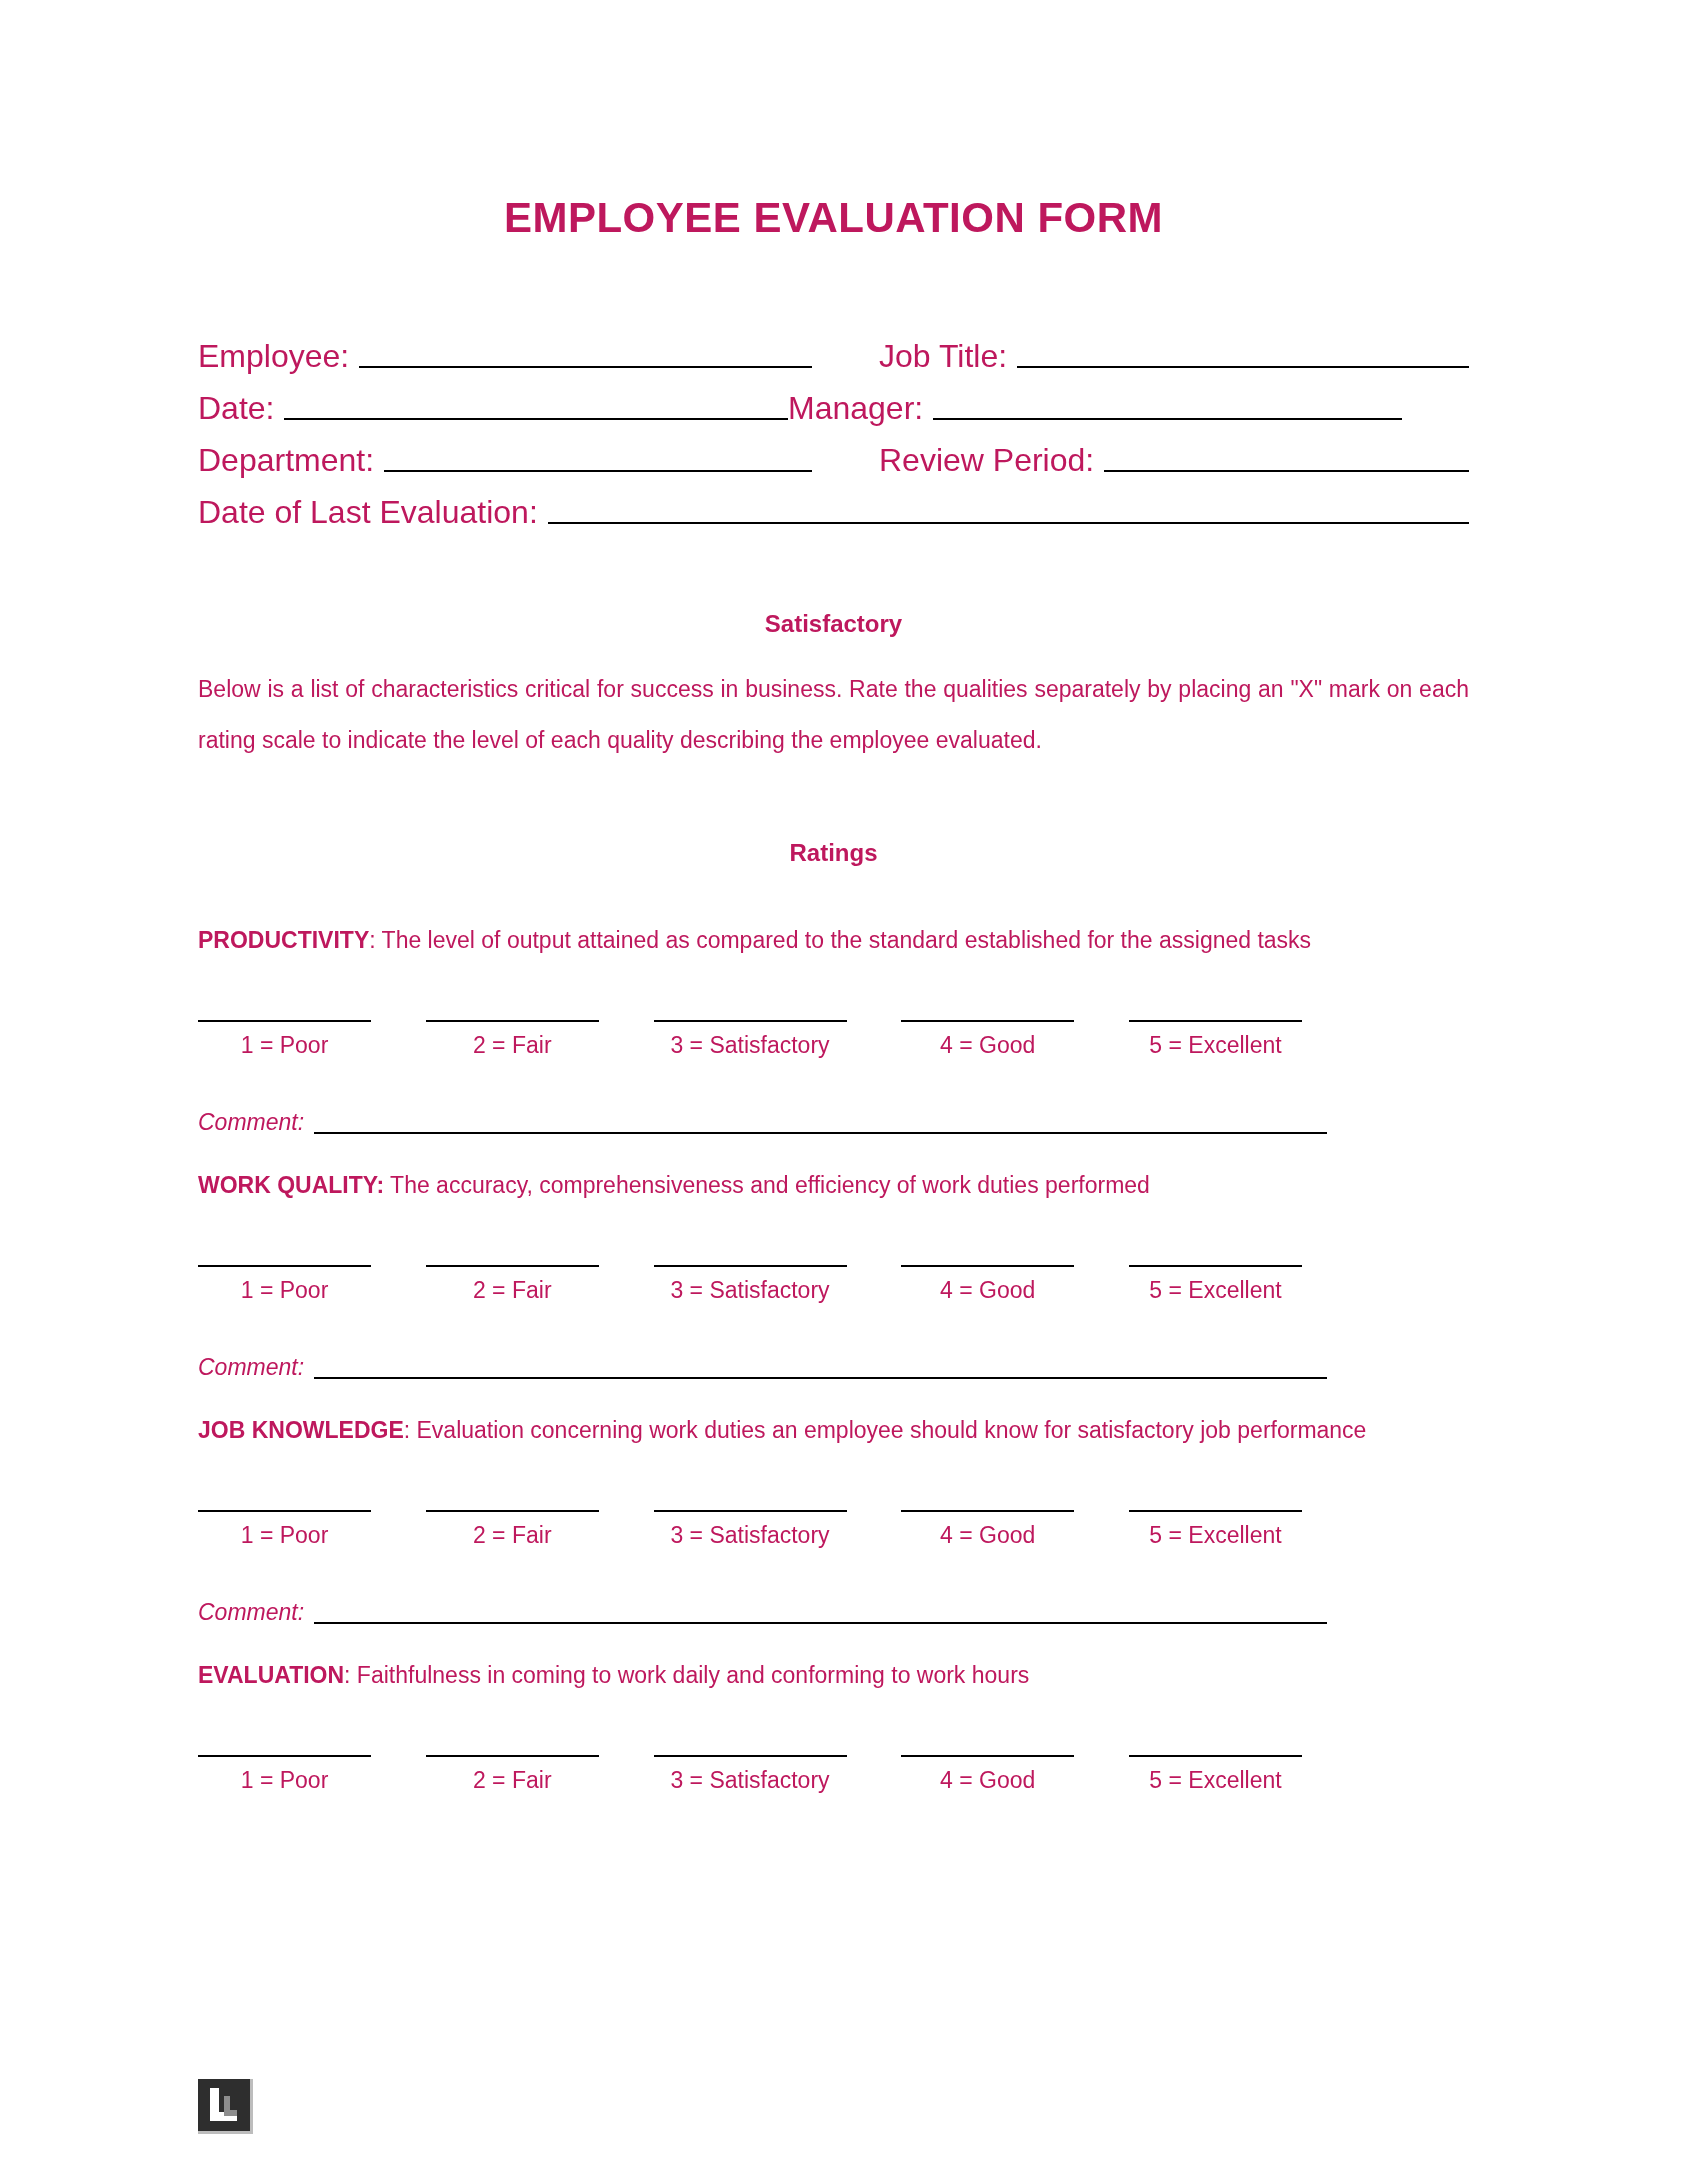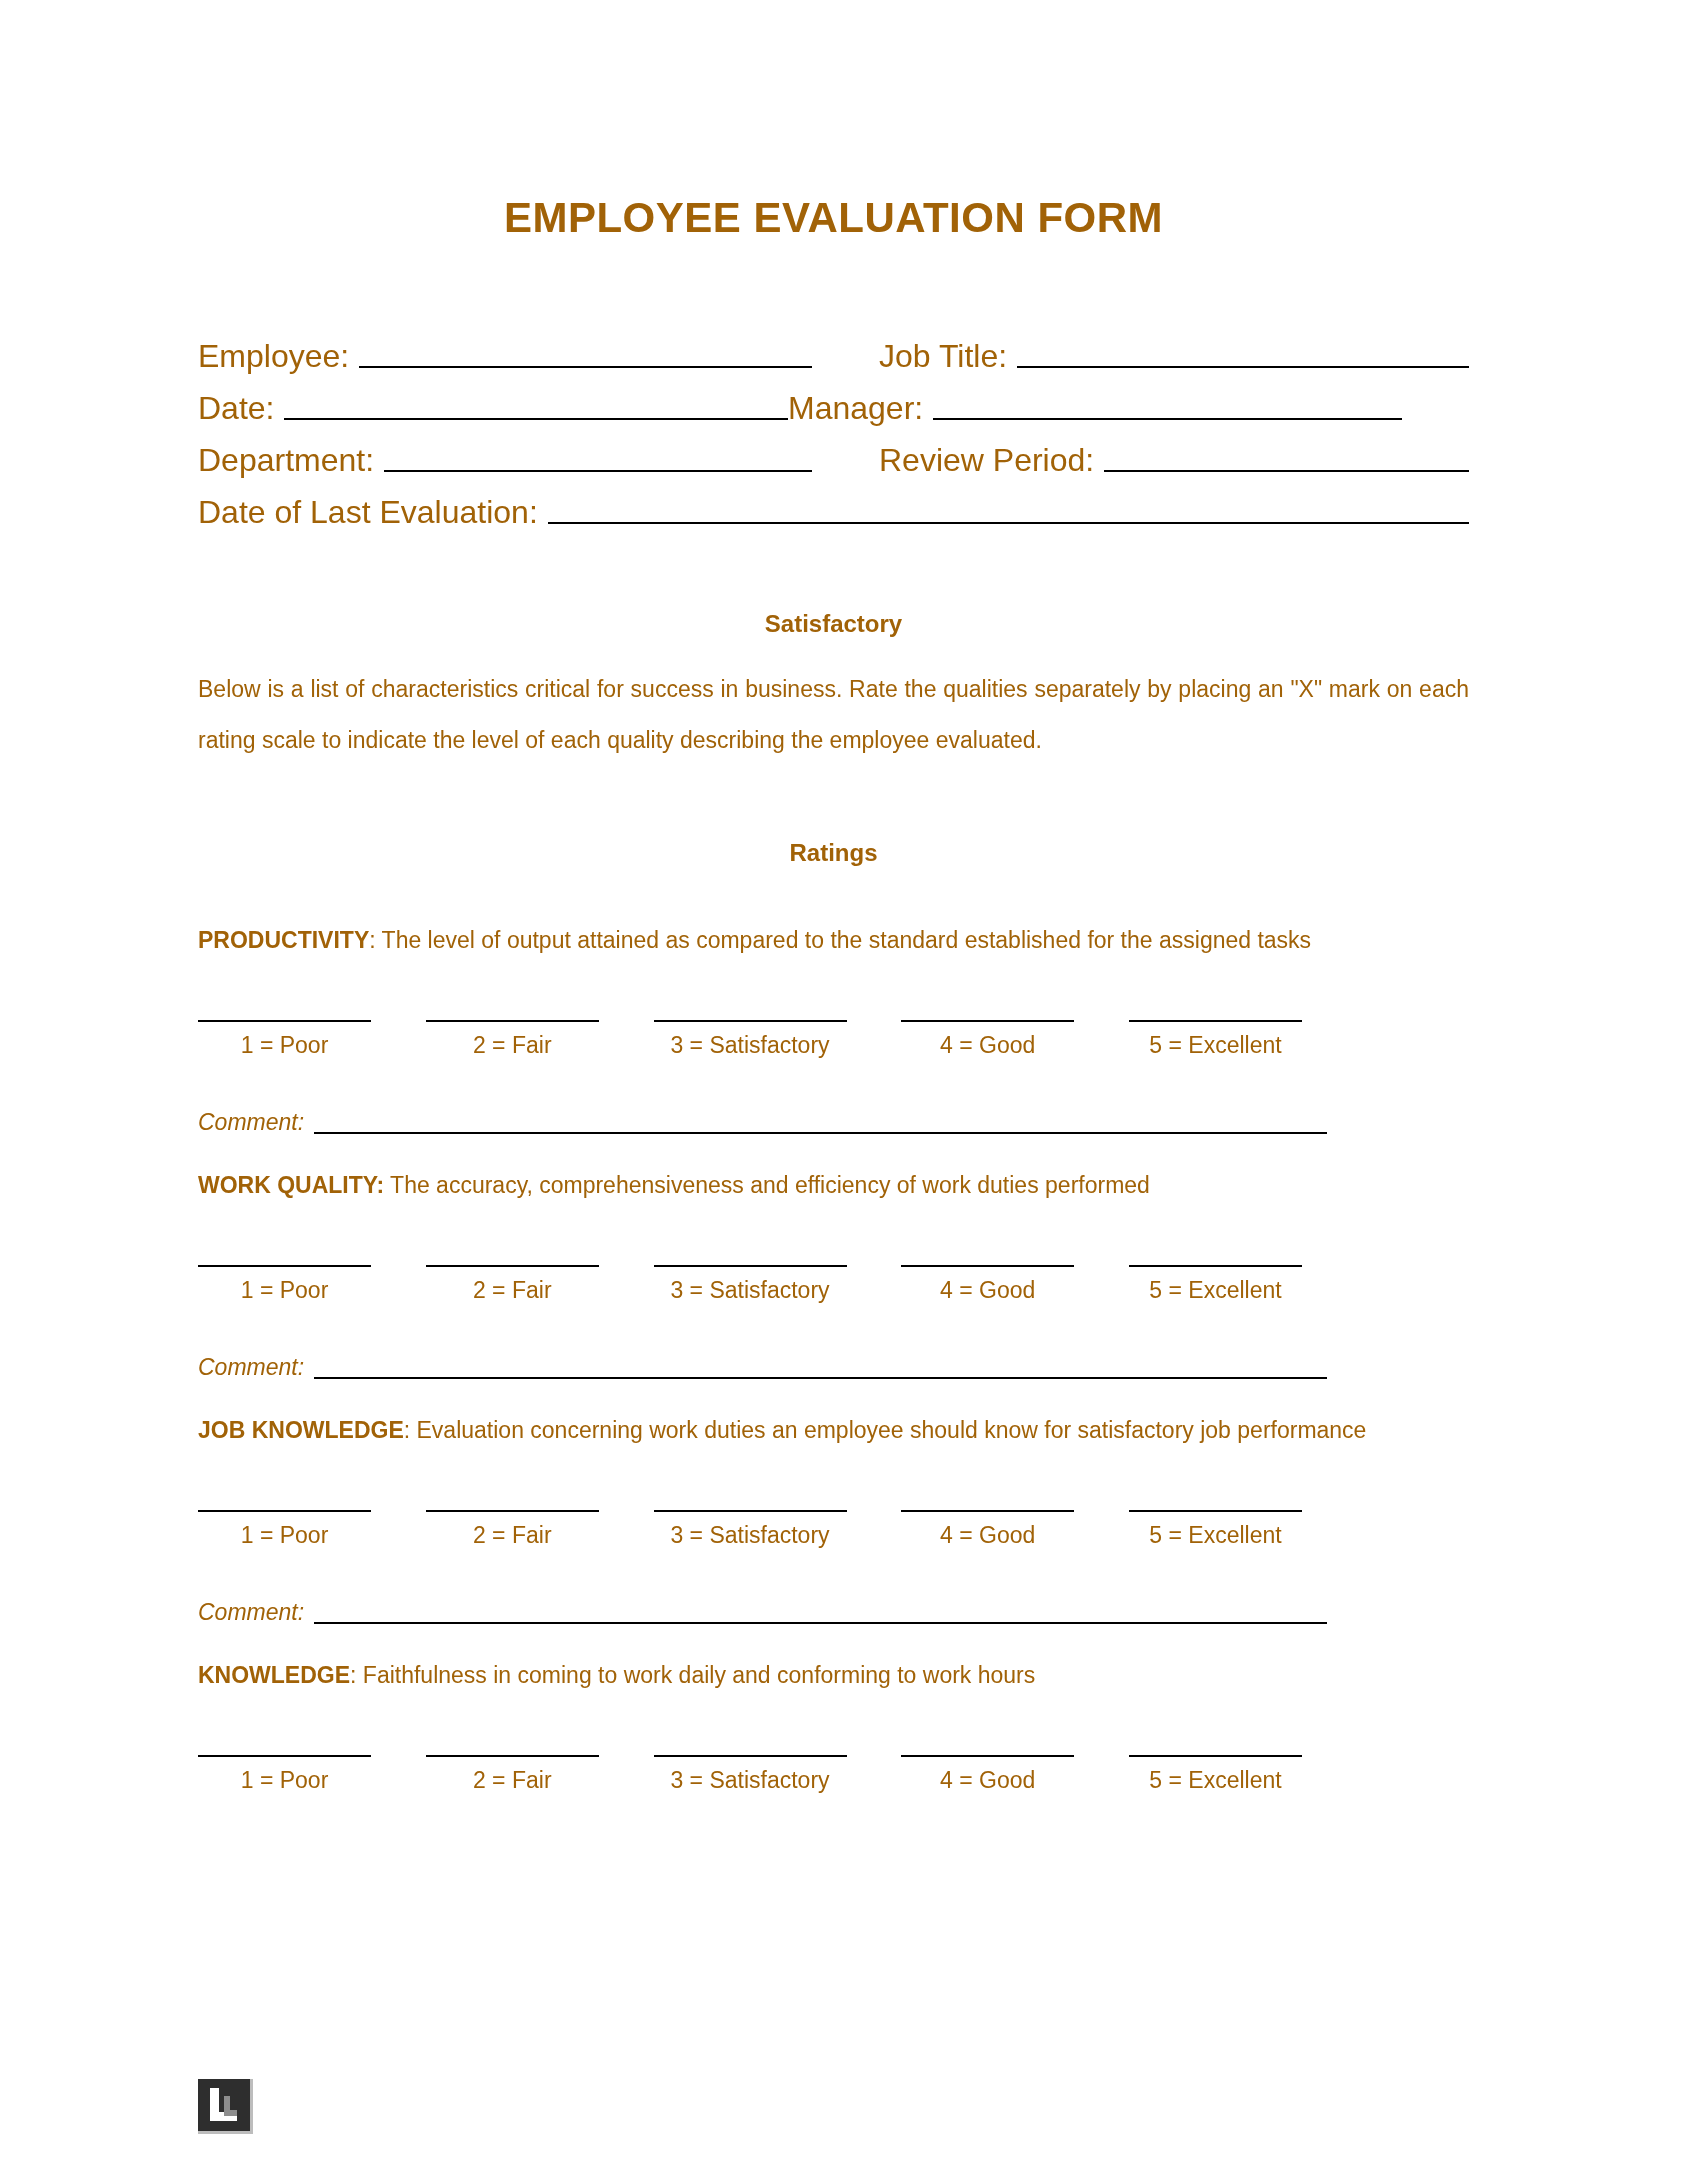--- a/index.html
+++ b/index.html
@@ -3,21 +3,21 @@
 <meta charset="utf-8">
 <style>
   * { box-sizing: border-box; }
   html, body { margin: 0; padding: 0; background: #ffffff; }
   .page {
     position: relative;
     width: 1683px;
     height: 2178px;
     background: #ffffff;
     font-family: "Liberation Sans", sans-serif;
-    color: #a16207;
+    color: #be185d;
     overflow: hidden;
   }
   .content { padding: 194px 214px 0 198px; }
 
   .form-title {
     margin: 0;
     text-align: center;
     font-size: 42px;
     font-weight: bold;
     letter-spacing: 0.5px;
@@ -249,21 +249,21 @@
         </div>
       </div>
       <div class="comment-row">
         <span class="label">Comment:</span>
         <span class="fill-line"></span>
       </div>
     </div>
 
     <div class="section">
       <div class="section-heading">
-        <span class="sec-name">KNOWLEDGE</span><span>: Faithfulness in coming to work daily and conforming to work hours</span>
+        <span class="sec-name">EVALUATION</span><span>: Faithfulness in coming to work daily and conforming to work hours</span>
       </div>
       <div class="scale-row">
         <div class="scale-item">
           <div class="scale-line"></div>
           <span class="scale-label">1 = Poor</span>
         </div>
         <div class="scale-item">
           <div class="scale-line"></div>
           <span class="scale-label">2 = Fair</span>
         </div>

